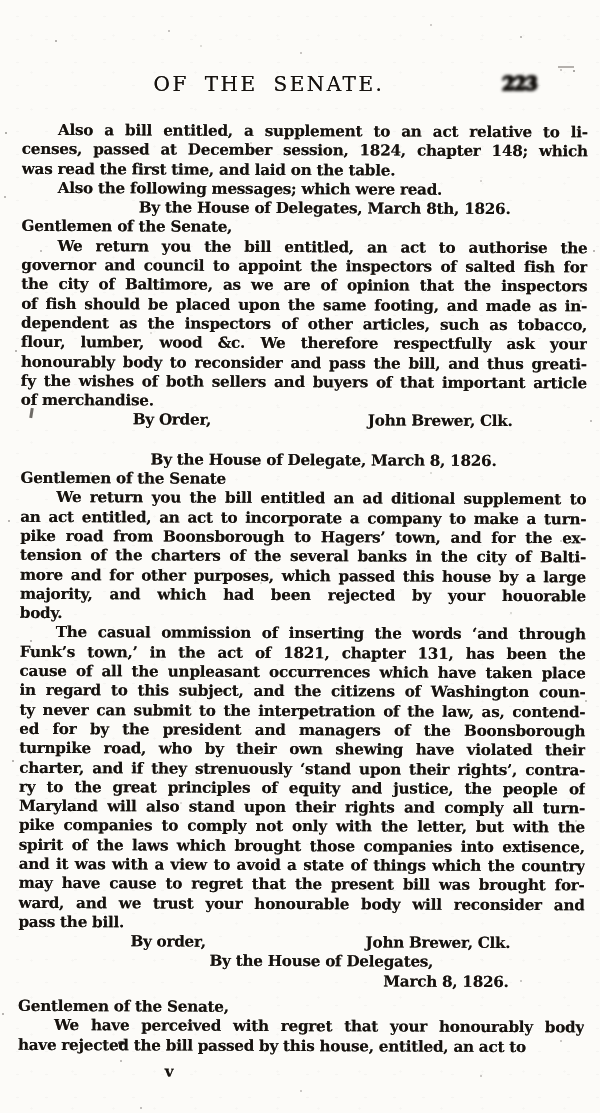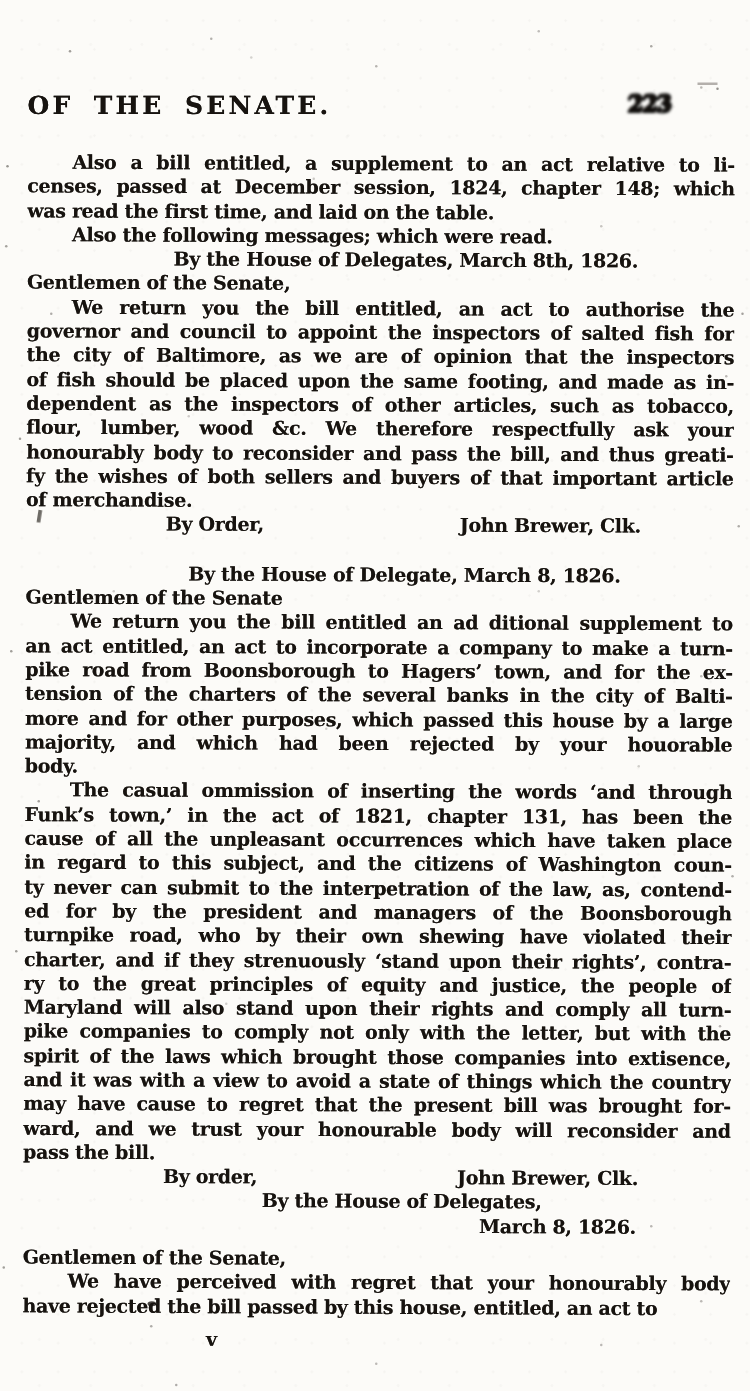--- a/index.html
+++ b/index.html
@@ -8,22 +8,22 @@
     background:#fcfbf8;overflow:hidden;color:#17130f;
     font-family:"DejaVu Serif","Liberation Serif",serif;
     background-image:
       radial-gradient(rgba(60,55,50,0.035) 1px, transparent 1.3px),
       radial-gradient(rgba(60,55,50,0.027) 1px, transparent 1.5px);
     background-size:29px 23px,41px 37px;
     background-position:3px 5px,11px 17px;
   }
   .header{position:absolute;top:72px;left:22px;width:566px;}
   .header-title{
-    text-align:left;padding-right:72px;
-    font-weight:700;font-size:20px;letter-spacing:2.5px;word-spacing:7px;
+    text-align:center;padding-right:72px;
+    font-weight:400;font-size:20px;letter-spacing:2.5px;word-spacing:7px;
     text-shadow:0 0 0.5px rgba(0,0,0,0.8);
   }
   .page-number{
     position:absolute;left:480px;top:1px;
     font-weight:700;font-size:18px;letter-spacing:-1px;
     filter:blur(1.4px);
     text-shadow:1px 0 0 #000,0 1px 0 #000,-1px 1px 0 #000,1px -1px 0 #000;
   }
   .content{
     position:absolute;top:121px;left:22px;width:566px;

